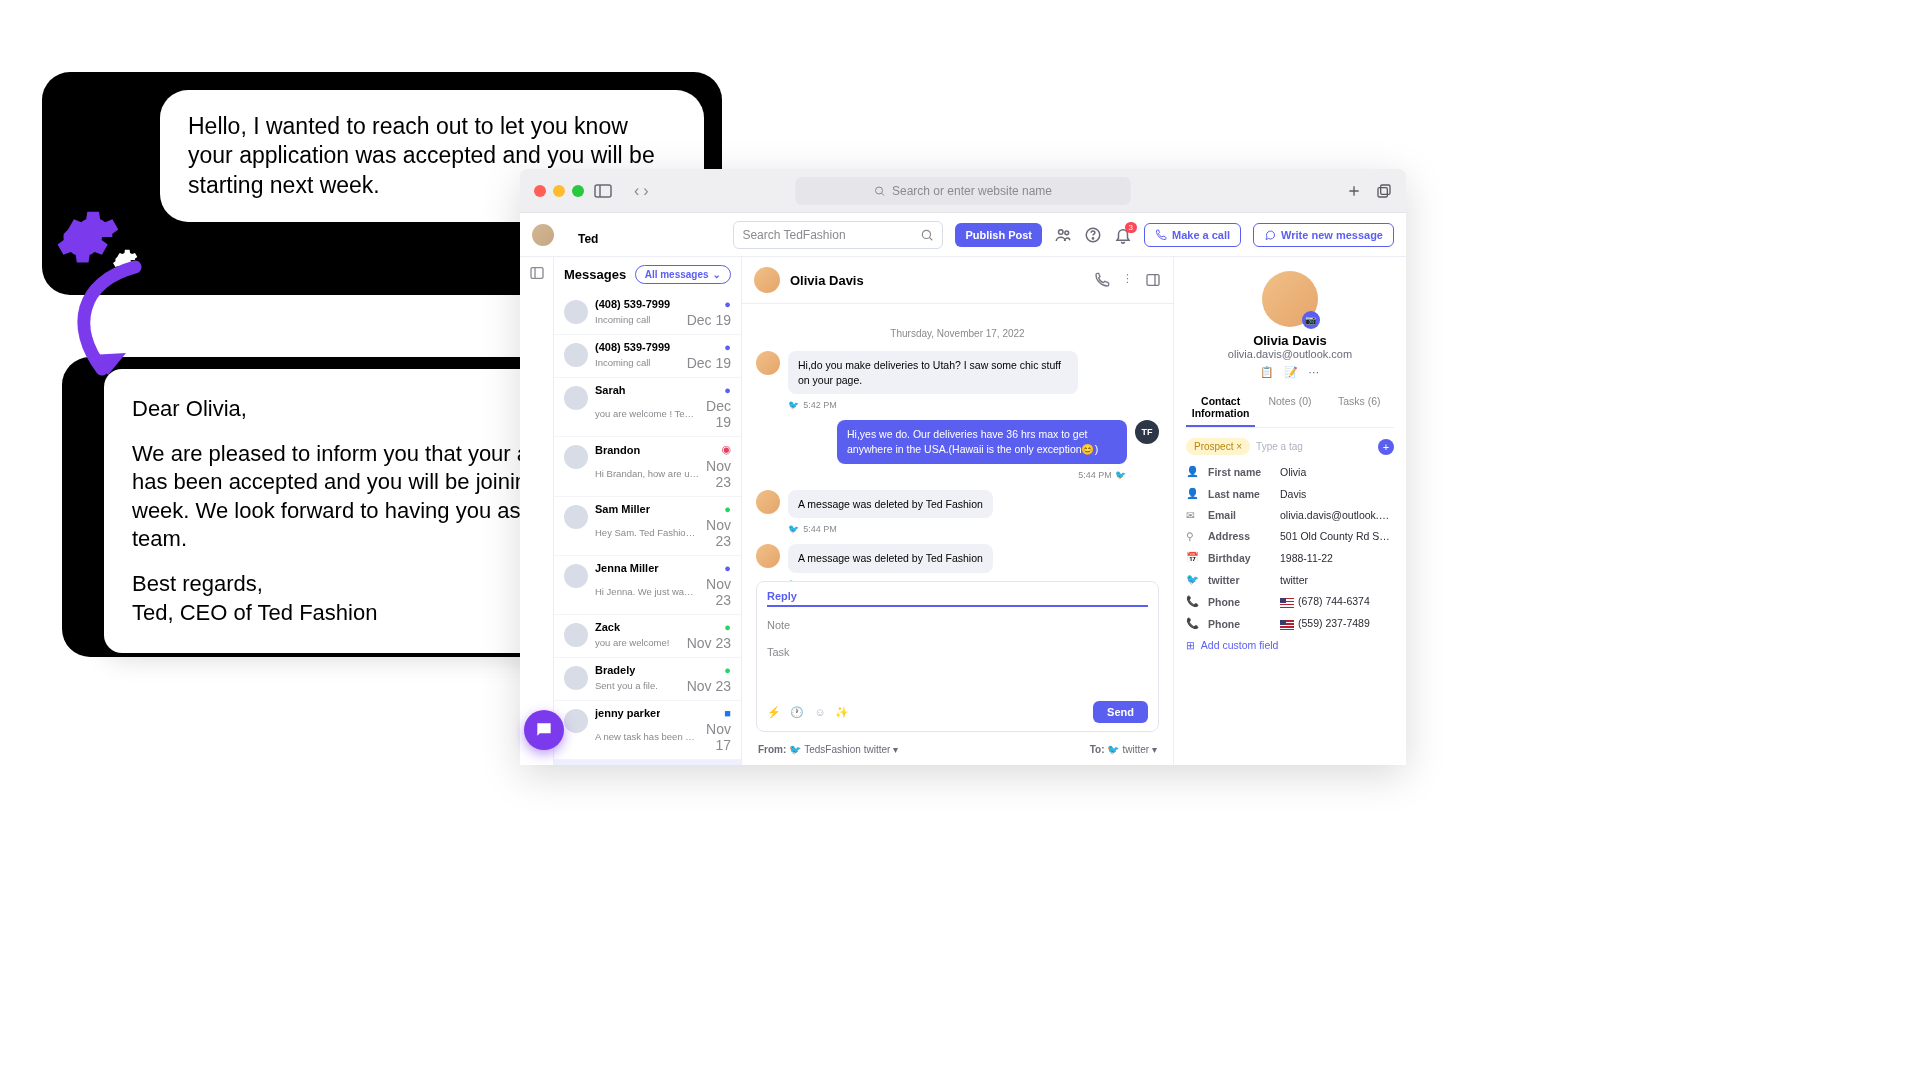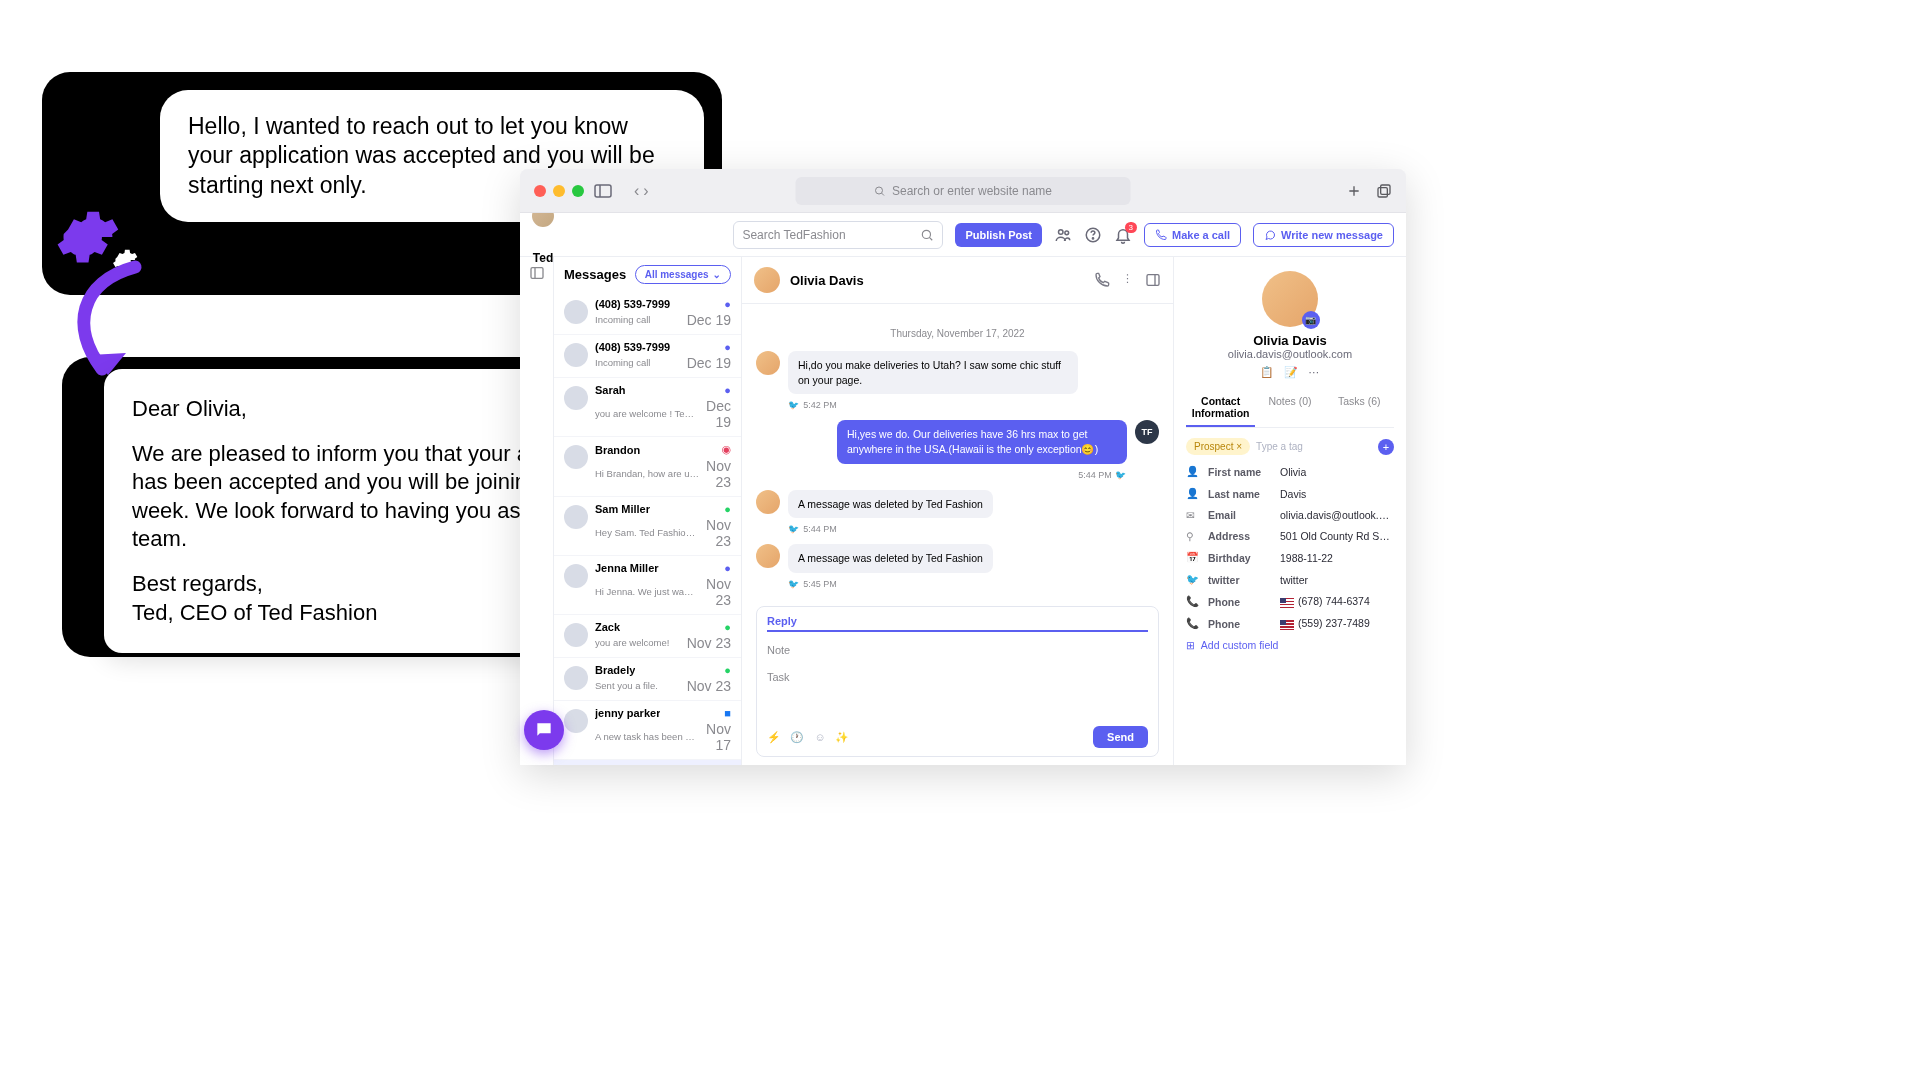--- a/index.html
+++ b/index.html
@@ -22,21 +22,21 @@
 .chrome-bar { height: 44px; background: #efeff2; display: flex; align-items: center; padding: 0 14px; gap: 10px; border-bottom: 1px solid #e3e3e8; position: relative; }
 .traffic { display: flex; gap: 7px; }
 .dot { width: 12px; height: 12px; border-radius: 50%; }
 .dot.r { background: #ff5f57; } .dot.y { background: #febc2e; } .dot.g { background: #28c840; }
 .nav-arrows { display: flex; gap: 4px; color: #8a8a8f; font-size: 16px; margin-left: 12px; }
 .url-bar { position: absolute; left: 50%; transform: translateX(-50%); width: 335px; height: 28px; background: #e5e5ea; border-radius: 6px; display: flex; align-items: center; justify-content: center; color: #8a8a8f; font-size: 12px; gap: 6px; }
 .chrome-right { margin-left: auto; display: flex; gap: 14px; color: #5a5a5f; }
 
 
 .app-top { height: 44px; background: #fff; display: flex; align-items: center; padding: 0 12px; gap: 12px; border-bottom: 1px solid #eceef3; }
-.workspace { display: flex; align-items: center; gap: 24px; font-weight: 600; font-size: 12px; flex-direction: column; }
+.workspace { display: flex; align-items: flex-end; gap: 24px; font-weight: 600; font-size: 12px; }
 .avatar { width: 22px; height: 22px; border-radius: 50%; background: linear-gradient(135deg,#d4b896,#c4a882); display: inline-block; }
 .search-app { flex: 0 0 210px; margin-left: auto; height: 28px; border: 1px solid #d8dce6; border-radius: 6px; display: flex; align-items: center; padding: 0 8px; color: #8a8a8f; font-size: 12px; justify-content: space-between; }
 .btn-purple { background: #5b5ff0; color: #fff; border-radius: 6px; padding: 6px 10px; font-size: 11px; font-weight: 600; cursor: pointer; }
 .icon-btn { color: #6a6a78; cursor: pointer; display: flex; align-items: center; }
 .bell-wrap { position: relative; }
 .badge { position: absolute; top: -4px; right: -5px; background: #ff4757; color: #fff; border-radius: 8px; font-size: 8px; padding: 1px 4px; }
 .btn-outline { border: 1px solid #5b5ff0; color: #5b5ff0; border-radius: 6px; padding: 5px 10px; font-size: 11px; font-weight: 600; cursor: pointer; display: flex; align-items: center; gap: 5px; }
 
 
 .app-body { display: flex; height: calc(100% - 88px); background: #fff; }
@@ -109,21 +109,21 @@
 
 .help-fab { position: absolute; left: 524px; top: 710px; width: 40px; height: 40px; border-radius: 50%; background: #7c3aed; display: flex; align-items: center; justify-content: center; color: #fff; cursor: pointer; box-shadow: 0 4px 12px rgba(124,58,237,.5); }
 
 svg { display: block; }
 </style>
 </head>
 <body>
 
 <div class="promo-wrap">
   <div class="black-card">
-    <div class="white-bubble">Hello, I wanted to reach out to let you know your application was accepted and you will be starting next only.</div>
+    <div class="white-bubble">Hello, I wanted to reach out to let you know your application was accepted and you will be starting next week.</div>
     <div class="gears">
       <svg class="gear-big" width="70" height="70" viewBox="0 0 24 24" fill="currentColor">
           <path d="M12 8a4 4 0 100 8 4 4 0 000-8zm9.4 4a7.6 7.6 0 00-.1-1l2.1-1.6-2-3.5-2.5 1a7.7 7.7 0 00-1.7-1l-.4-2.6h-4l-.4 2.6a7.7 7.7 0 00-1.7 1l-2.5-1-2 3.5L4.7 11a7.6 7.6 0 000 2l-2.1 1.6 2 3.5 2.5-1c.5.4 1.1.8 1.7 1l.4 2.6h4l.4-2.6c.6-.2 1.2-.6 1.7-1l2.5 1 2-3.5-2.1-1.6c.1-.3.1-.7.1-1z"></path>
         </svg>
       <svg class="gear-sm" width="28" height="28" viewBox="0 0 24 24" fill="currentColor">
           <path d="M12 8a4 4 0 100 8 4 4 0 000-8zm9.4 4a7.6 7.6 0 00-.1-1l2.1-1.6-2-3.5-2.5 1a7.7 7.7 0 00-1.7-1l-.4-2.6h-4l-.4 2.6a7.7 7.7 0 00-1.7 1l-2.5-1-2 3.5L4.7 11a7.6 7.6 0 000 2l-2.1 1.6 2 3.5 2.5-1c.5.4 1.1.8 1.7 1l.4 2.6h4l.4-2.6c.6-.2 1.2-.6 1.7-1l2.5 1 2-3.5-2.1-1.6c.1-.3.1-.7.1-1z"></path>
         </svg>
     </div>
   </div>
   <div class="arrow-wrap">
@@ -462,20 +462,24 @@
         <div class="comp-foot">
           <div class="comp-icons">
             <span>⚡</span>
             <span>🕐</span>
             <span>☺</span>
             <span>✨</span>
           </div>
           <div class="btn-send">Send</div>
         </div>
       </div>
+      <div class="from-to">
+        <span><b>From:</b> <span class="tw">🐦</span> <span>TedsFashion twitter</span> ▾</span>
+        <span><b>To:</b> <span class="tw">🐦</span> <span>twitter</span> ▾</span>
+      </div>
     </div>
 
     <div class="contact">
       <div class="c-av">
           <span class="cam">📷</span>
         </div>
       <div class="c-name">Olivia Davis</div>
       <div class="c-email">olivia.davis@outlook.com</div>
       <div class="c-acts">
         <span>📋</span>

